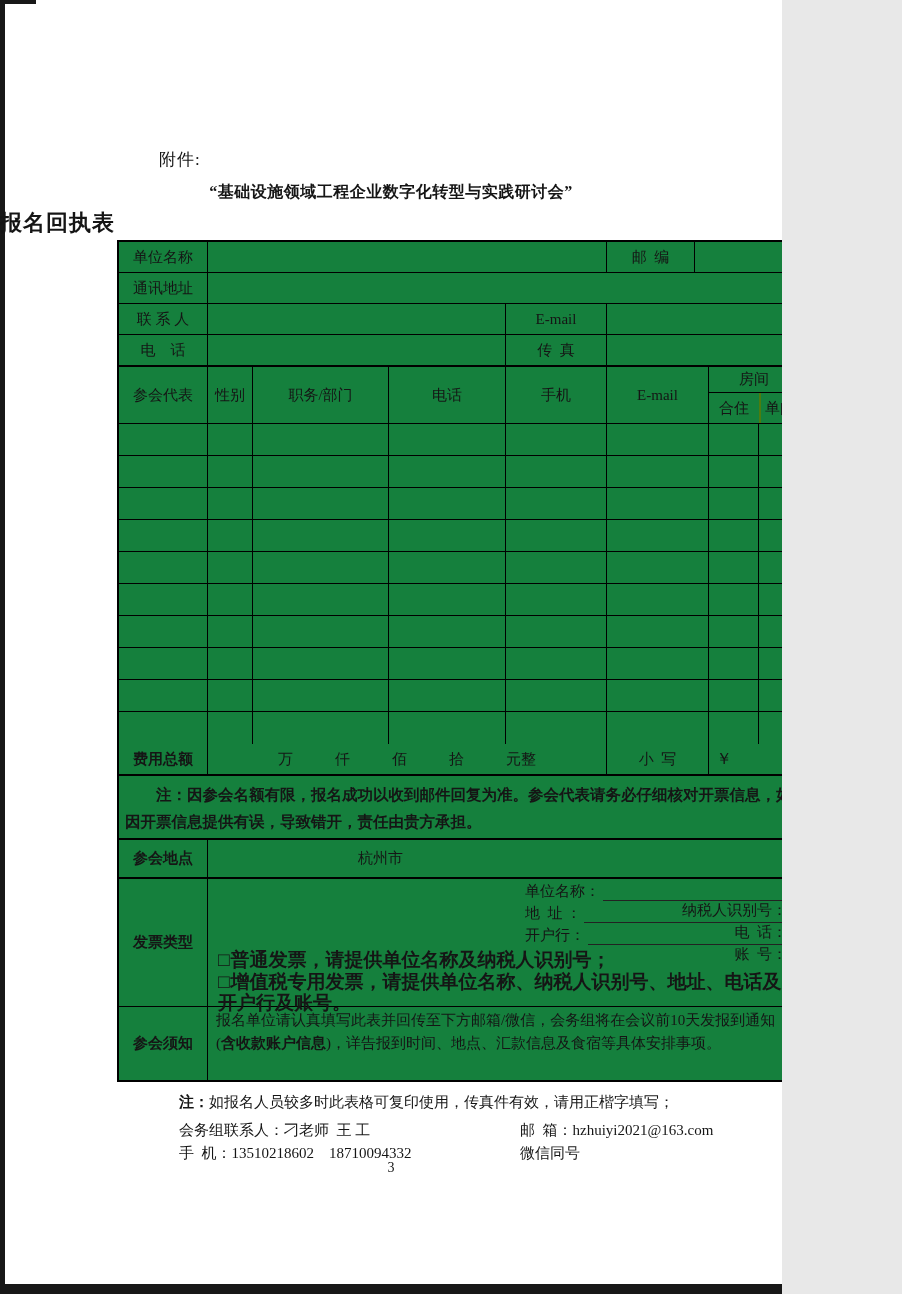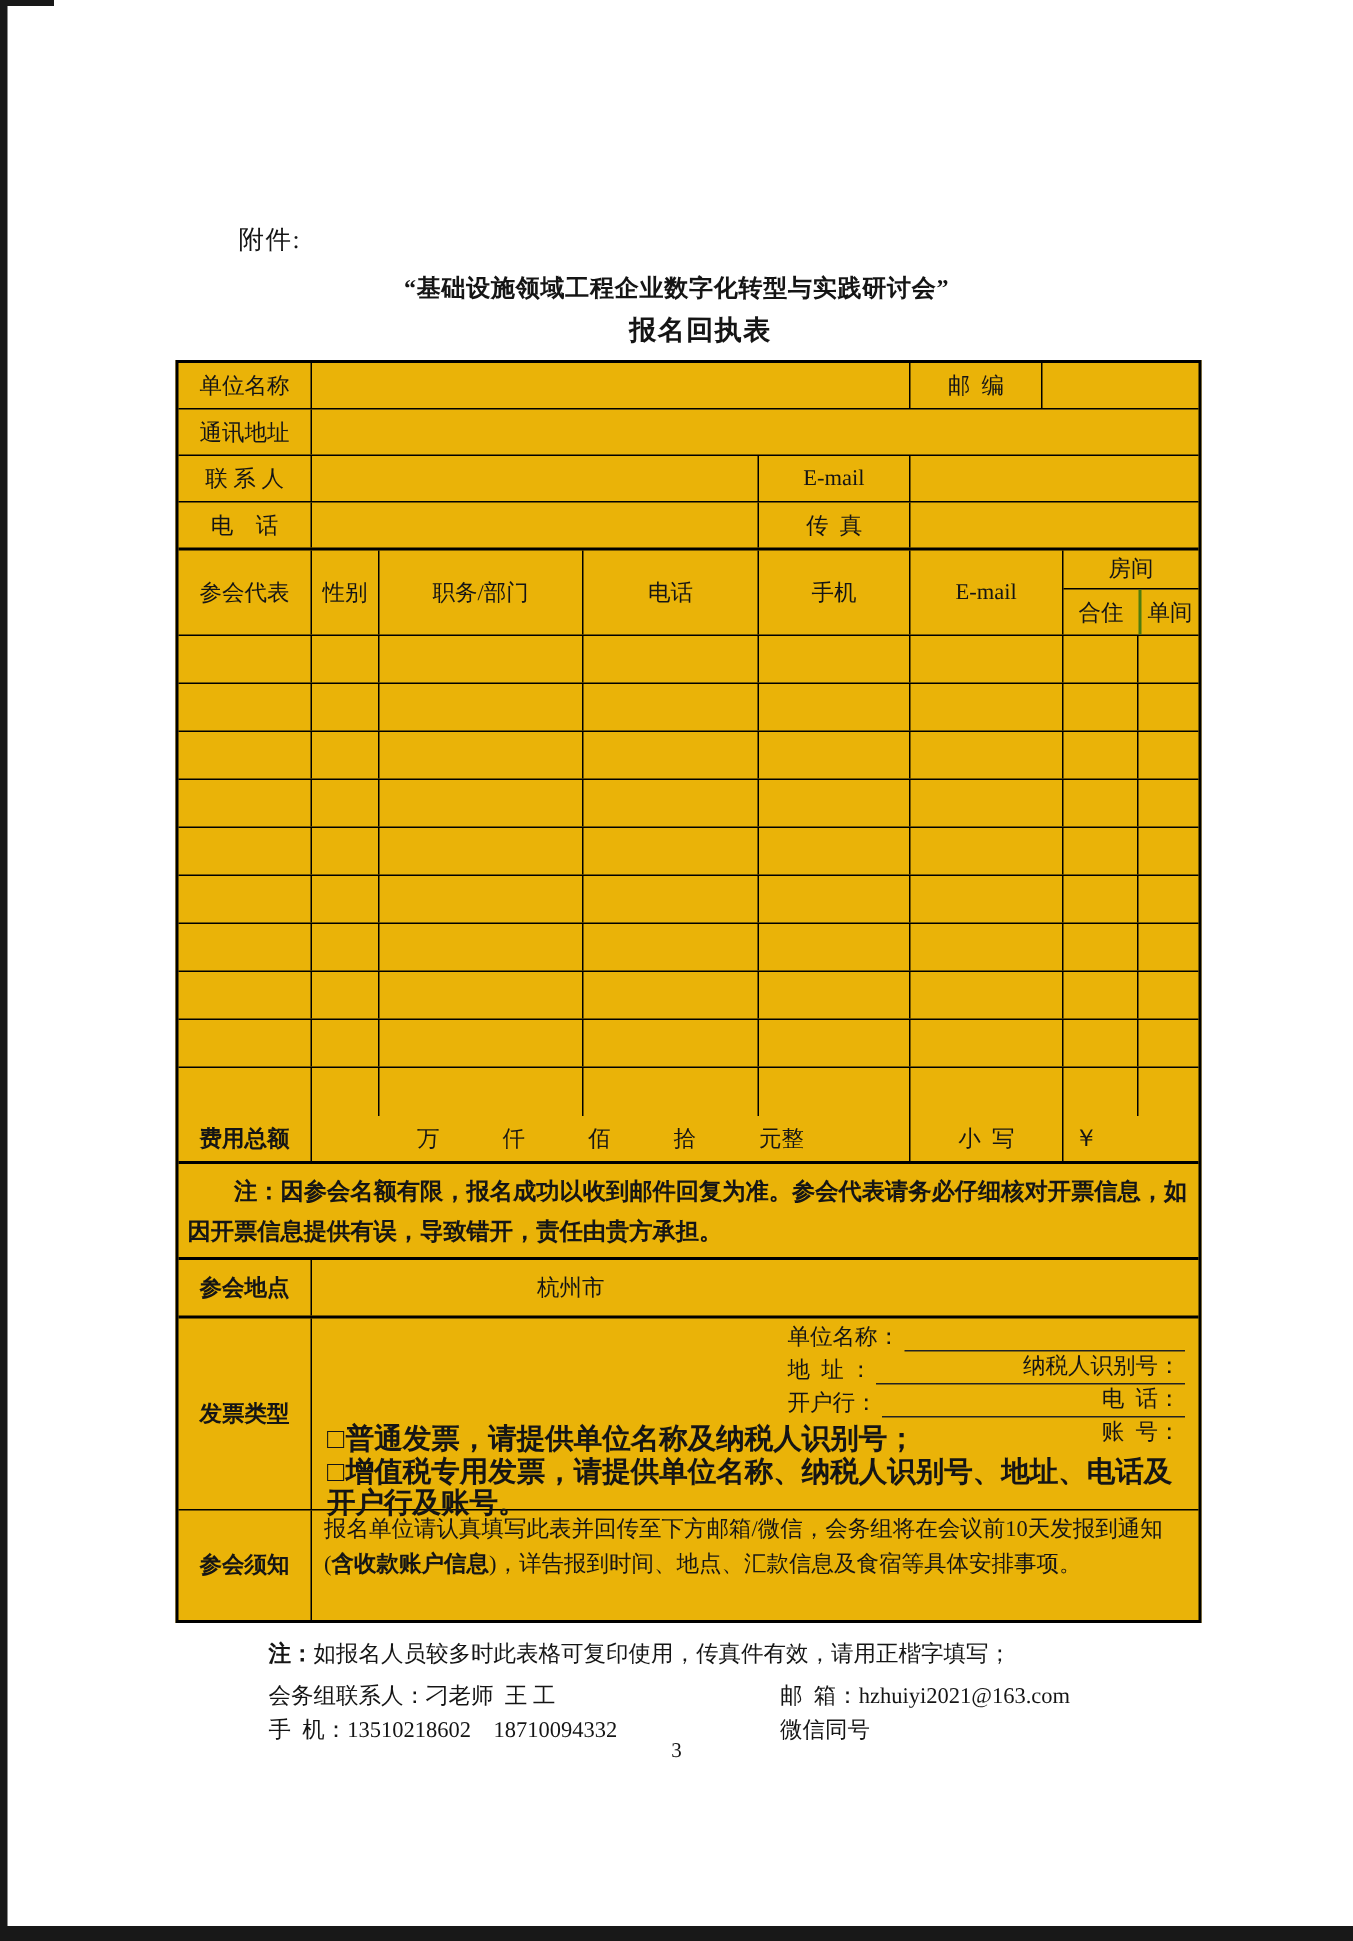--- a/index.html
+++ b/index.html
@@ -1,35 +1,35 @@
 <!DOCTYPE html>
 <html><head>
 <meta charset="utf-8">
 <style>
   html,body{margin:0;padding:0;background:#e8e8e8;}
   .page{
-    position:relative;width:902px;height:1294px;background:#ffffff;
+    position:relative;width:782px;height:1294px;background:#ffffff;
     font-family:"Liberation Serif","DejaVu Serif",serif;color:#151515;
     overflow:hidden;
   }
   
   .edge{position:absolute;background:#181818;}
   .edge-left{left:0;top:0;width:5px;height:1294px;}
   .edge-bottom{left:0;top:1284px;width:902px;height:10px;}
   .edge-topleft{left:0;top:0;width:36px;height:4px;}
 
   .attachment{position:absolute;left:159px;top:148px;font-size:17px;letter-spacing:1px;}
   .title1{position:absolute;left:0;right:0;top:182px;text-align:center;font-weight:bold;font-size:16px;letter-spacing:0.5px;}
-  .title2{position:absolute;left:0;right:0;top:208px;text-align:center;font-weight:bold;font-size:18px;letter-spacing:1px;padding-left:32px;}
+  .title2{position:absolute;left:0;right:0;top:208px;text-align:left;font-weight:bold;font-size:22px;letter-spacing:1px;}
 
   
   .form{
     position:absolute;left:117px;top:240px;width:684px;
     border:2px solid #000;box-sizing:border-box;
-    display:flex;flex-direction:column;background:#eab308;
+    display:flex;flex-direction:column;background:#15803d;
   }
   .row{display:flex;border-bottom:1px solid #000;box-sizing:border-box;}
   .row.thick{border-bottom-width:2px;}
   .row:last-child{border-bottom:none;}
   .cell{
     box-sizing:border-box;border-right:1px solid #000;
     display:flex;align-items:center;justify-content:center;
     font-size:15px;overflow:hidden;white-space:pre;
   }
   .cell:last-child{border-right:none;}

